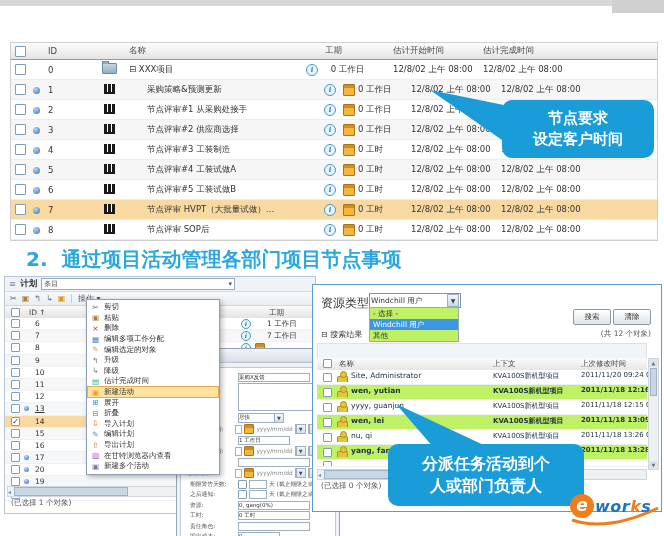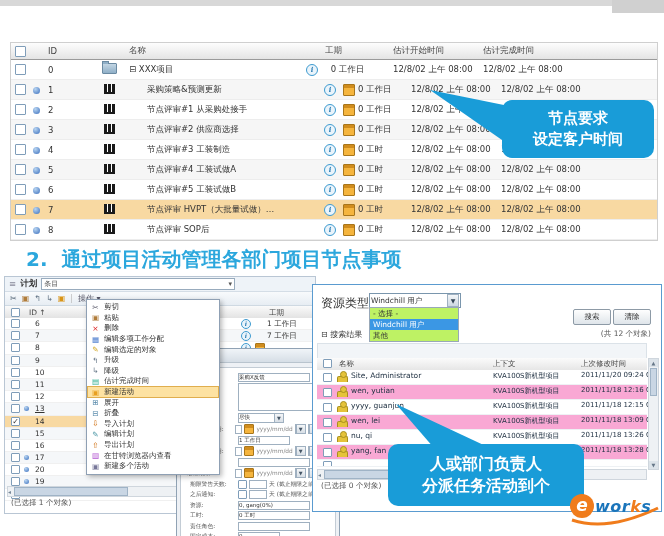--- a/index.html
+++ b/index.html
@@ -125,21 +125,21 @@
         padding:0 2px;line-height:10px;overflow:hidden;}
   .mag{width:7px;height:7px;border:1.5px solid #345e8c;border-radius:50%;position:relative;}
   .mag::after{content:"";position:absolute;left:6px;top:6px;width:4px;height:1.5px;background:#345e8c;transform:rotate(45deg);}
   .help{width:10px;height:10px;border-radius:50%;background:#3f8fd6;color:#fff;font-size:7px;
         line-height:10px;text-align:center;}
   .uthead{position:absolute;left:4px;top:73px;right:14px;height:12px;background:linear-gradient(#fbfbfb,#e6e6e6);
           border-bottom:1px solid #a9a9a9;font-size:7.5px;color:#444;}
   .uthead span,.urow>span{position:absolute;top:1px;white-space:nowrap;}
   .urows{position:absolute;left:4px;top:85px;right:14px;}
   .urow{position:relative;height:14px;font-size:7.5px;color:#234;background:#fff;border-bottom:1px solid #eef1f4;}
-  .urow.alt{background:#f9a8d4;}
+  .urow.alt{background:#bef264;font-weight:bold;}
   .person{position:relative;display:inline-block;width:9px;height:5px;background:#e5c33a;
           border:1px solid #a8901c;border-bottom:none;border-radius:2px 2px 0 0;margin-top:6px;}
   .person::before{content:"";position:absolute;top:-6px;left:2px;width:5px;height:5px;border-radius:50%;
           background:#e5c33a;border:1px solid #a8901c;}
   .vscroll{position:absolute;right:2px;top:73px;width:9px;height:110px;background:#eef1f4;border:1px solid #cfd6dd;
            font-size:5px;color:#678;text-align:center;}
   .vscroll .vt{height:8px;line-height:8px;background:#dde4ea;}
   .vscroll .vth{height:26px;background:#c9d6e4;border:1px solid #9fb3c6;margin:1px;}
   .phs{position:absolute;left:4px;top:184px;right:14px;height:9px;background:#eef1f4;border:1px solid #cfd6dd;
        display:flex;align-items:center;font-size:6px;color:#789;}
@@ -675,22 +675,22 @@
       <div class="vt" style="position:absolute;bottom:0;left:0;right:0;">▼</div>
     </div>
     <div class="phs">
         <span>◂</span>
         <span class="thumb"></span>
       </div>
     <div class="pstat2">(已选择 0 个对象)</div>
   </div>
 
   <div class="abs callout" id="callout2">
+    <div>分派任务活动到个</div>
     <div>人或部门负责人</div>
-    <div>分派任务活动到个</div>
   </div>
 
   <div class="abs logo">
     <svg width="94" height="46" style="position:absolute;left:0;top:0;">
       <path d="M4 34 Q 40 46 90 22" stroke="#f07c1c" stroke-width="3" fill="none"></path>
     </svg>
     <span class="ecirc">e</span>
     <span class="wtxt"><span>wor</span><span class="k">k</span><span>s</span></span>
   </div>
 </div>

